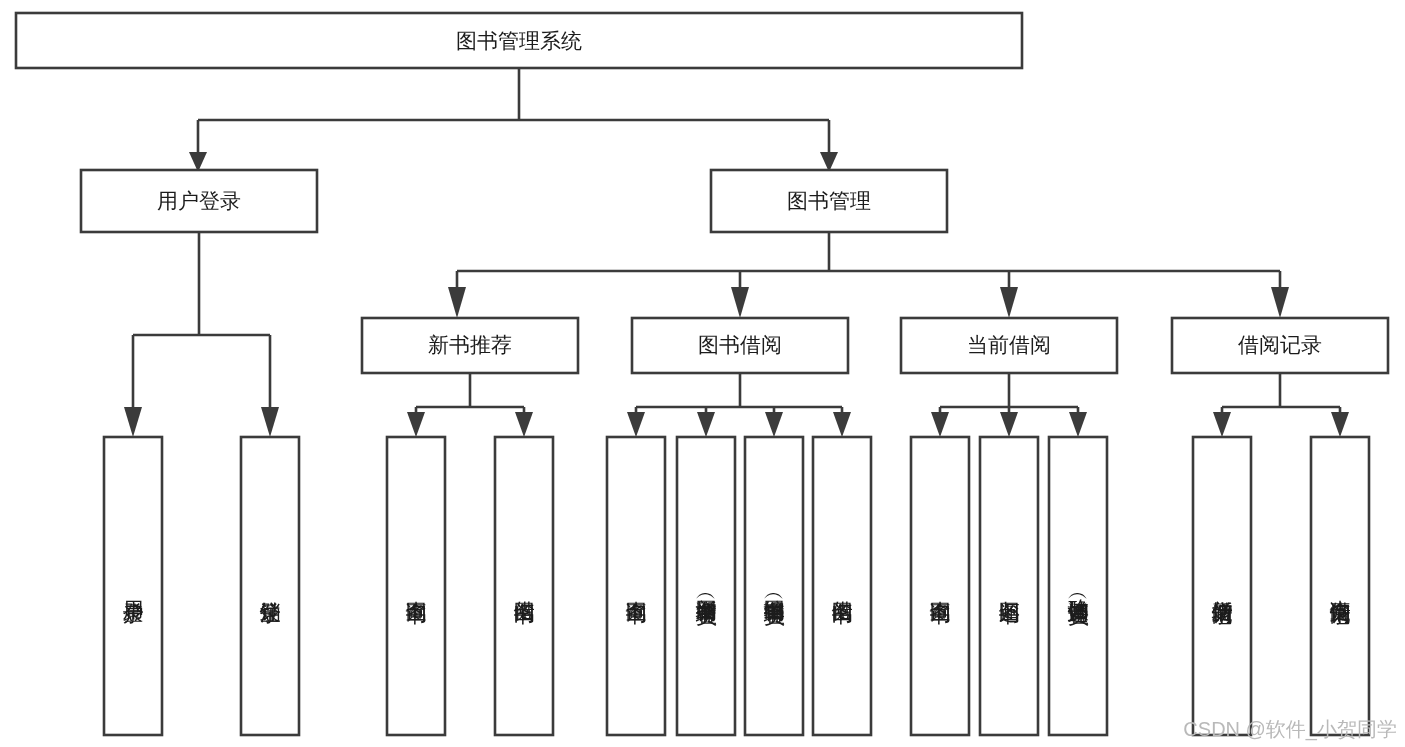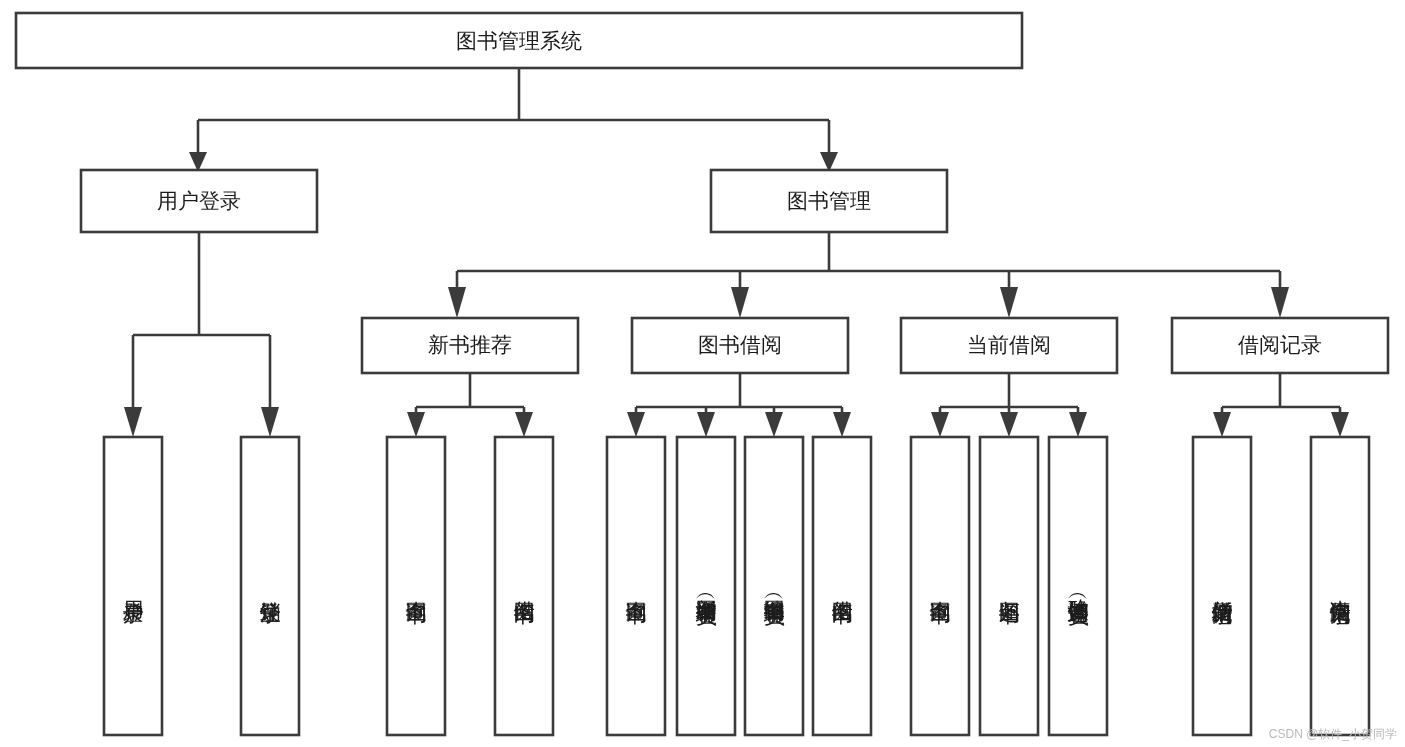--- a/index.html
+++ b/index.html
@@ -60,21 +60,21 @@
     justify-content: center;
     white-space: nowrap;
     letter-spacing: 1px;
     pointer-events: none;
   }
   .watermark {
     position: absolute;
     right: 8px;
     bottom: 4px;
     font-family: "Liberation Sans", "DejaVu Sans", sans-serif;
-    font-size: 12px;
+    font-size: 20px;
     color: #b9b9b9;
     white-space: nowrap;
   }
 </style>
 </head>
 <body>
 
 <div id="canvas">
 
   <svg class="diagram" viewBox="0 0 1405 747">

